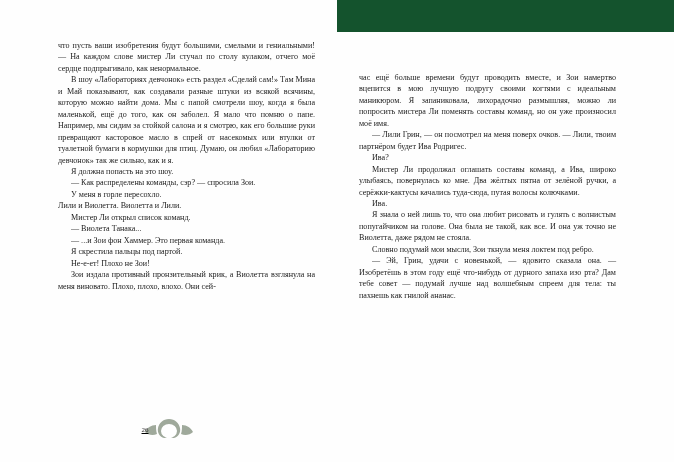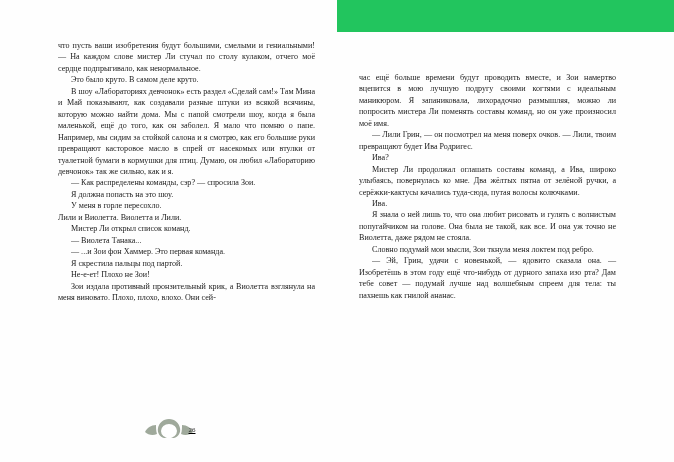--- a/index.html
+++ b/index.html
@@ -10,21 +10,21 @@
     width: 674px;
     height: 462px;
     background: #ffffff;
     font-family: "Liberation Serif", serif;
     overflow: hidden;
   }
   .spread {
     position: relative;
     width: 674px;
     height: 462px;
-    background: #22c55e;
+    background: #14532d;
     display: flex;
     box-sizing: border-box;
   }
   .page {
     position: relative;
     width: 337px;
     height: 462px;
     box-sizing: border-box;
     background: #fefefe;
   }
@@ -61,21 +61,21 @@
     display: flex;
     justify-content: center;
     align-items: center;
   }
   .ornament {
     position: relative;
     width: 54px;
     height: 26px;
     display: flex;
     align-items: center;
-    justify-content: flex-end;
+    justify-content: flex-start;
     text-decoration: underline;
   }
   .ornament svg {
     position: absolute;
     top: 0;
     left: 0;
   }
   .page-number {
     position: relative;
     font-size: 7px;
@@ -92,24 +92,23 @@
   }
 </style>
 </head>
 <body>
 
 <div class="spread">
 
   <div class="page page-left">
     <div class="textcol">
       <p class="noindent">что пусть ваши изобретения будут большими, смелыми и гениальными! — На каждом слове мистер Ли стучал по столу кулаком, отчего моё сердце подпрыгивало, как ненормальное.</p>
-      <p>Это было круто. В самом деле круто.</p>
       <p>В шоу «Лабораториях девчонок» есть раздел «Сделай сам!» Там Мина и Май показывают, как создавали разные штуки из всякой всячины, которую можно найти дома. Мы с папой смотрели шоу, когда я была маленькой, ещё до того, как он заболел. Я мало что помню о папе. Например, мы сидим за стойкой салона и я смотрю, как его большие руки превращают касторовое масло в спрей от насекомых или втулки от туалетной бумаги в кормушки для птиц. Думаю, он любил «Лабораторию девчонок» так же сильно, как и я.</p>
+      <p>Я должна попасть на это шоу.</p>
       <p>— Как распределены команды, сэр? — спросила Зои.</p>
-      <p>Я должна попасть на это шоу.</p>
       <p class="italic">У меня в горле пересохло.</p>
       <p class="noindent italic">Лили и Виолетта. Виолетта и Лили.</p>
       <p>Мистер Ли открыл список команд.</p>
       <p>— Виолета Танака...</p>
       <p>— ...и Зои фон Хаммер. Это первая команда.</p>
       <p>Я скрестила пальцы под партой.</p>
       <p>Не-е-ет! Плохо не Зои!</p>
       <p>Зои издала противный пронзительный крик, а Виолетта взглянула на меня виновато. Плохо, плохо, влохо. Они сей-</p>
     </div>
     <div class="page-number-wrap">
@@ -125,21 +124,21 @@
           </g>
         </svg>
         <span class="page-number">26</span>
       </div>
     </div>
   </div>
 
   <div class="page page-right">
     <div class="textcol">
       <p class="noindent">час ещё больше времени будут проводить вместе, и Зои намертво вцепится в мою лучшую подругу своими когтями с идеальным маникюром. Я запаниковала, лихорадочно размышляя, можно ли попросить мистера Ли поменять составы команд, но он уже произносил моё имя.</p>
-      <p>— Лили Грин, — он посмотрел на меня поверх очков. — Лили, твоим превращают будет Ива Родригес.</p>
+      <p>— Лили Грин, — он посмотрел на меня поверх очков. — Лили, твоим партнёром будет Ива Родригес.</p>
       <p>Ива?</p>
       <p>Мистер Ли продолжал оглашать составы команд, а Ива, широко улыбаясь, повернулась ко мне. Два жёлтых пятна от зелёной ручки, а серёжки-кактусы качались туда-сюда, путая волосы колючками.</p>
       <p>Ива.</p>
       <p>Я знала о ней лишь то, что она любит рисовать и гулять с волнистым попугайчиком на голове. Она была не такой, как все. И она уж точно не Виолетта, даже рядом не стояла.</p>
       <p>Словно подумай мои мысли, Зои ткнула меня локтем под ребро.</p>
       <p>— Эй, Грин, удачи с новенькой, — ядовито сказала она. — Изобретёшь в этом году ещё что-нибудь от дурного запаха изо рта? Дам тебе совет — подумай лучше над волшебным спреем для тела: ты пахнешь как гнилой ананас.</p>
     </div>
   </div>
 
   <div class="gutter-shadow"></div>

